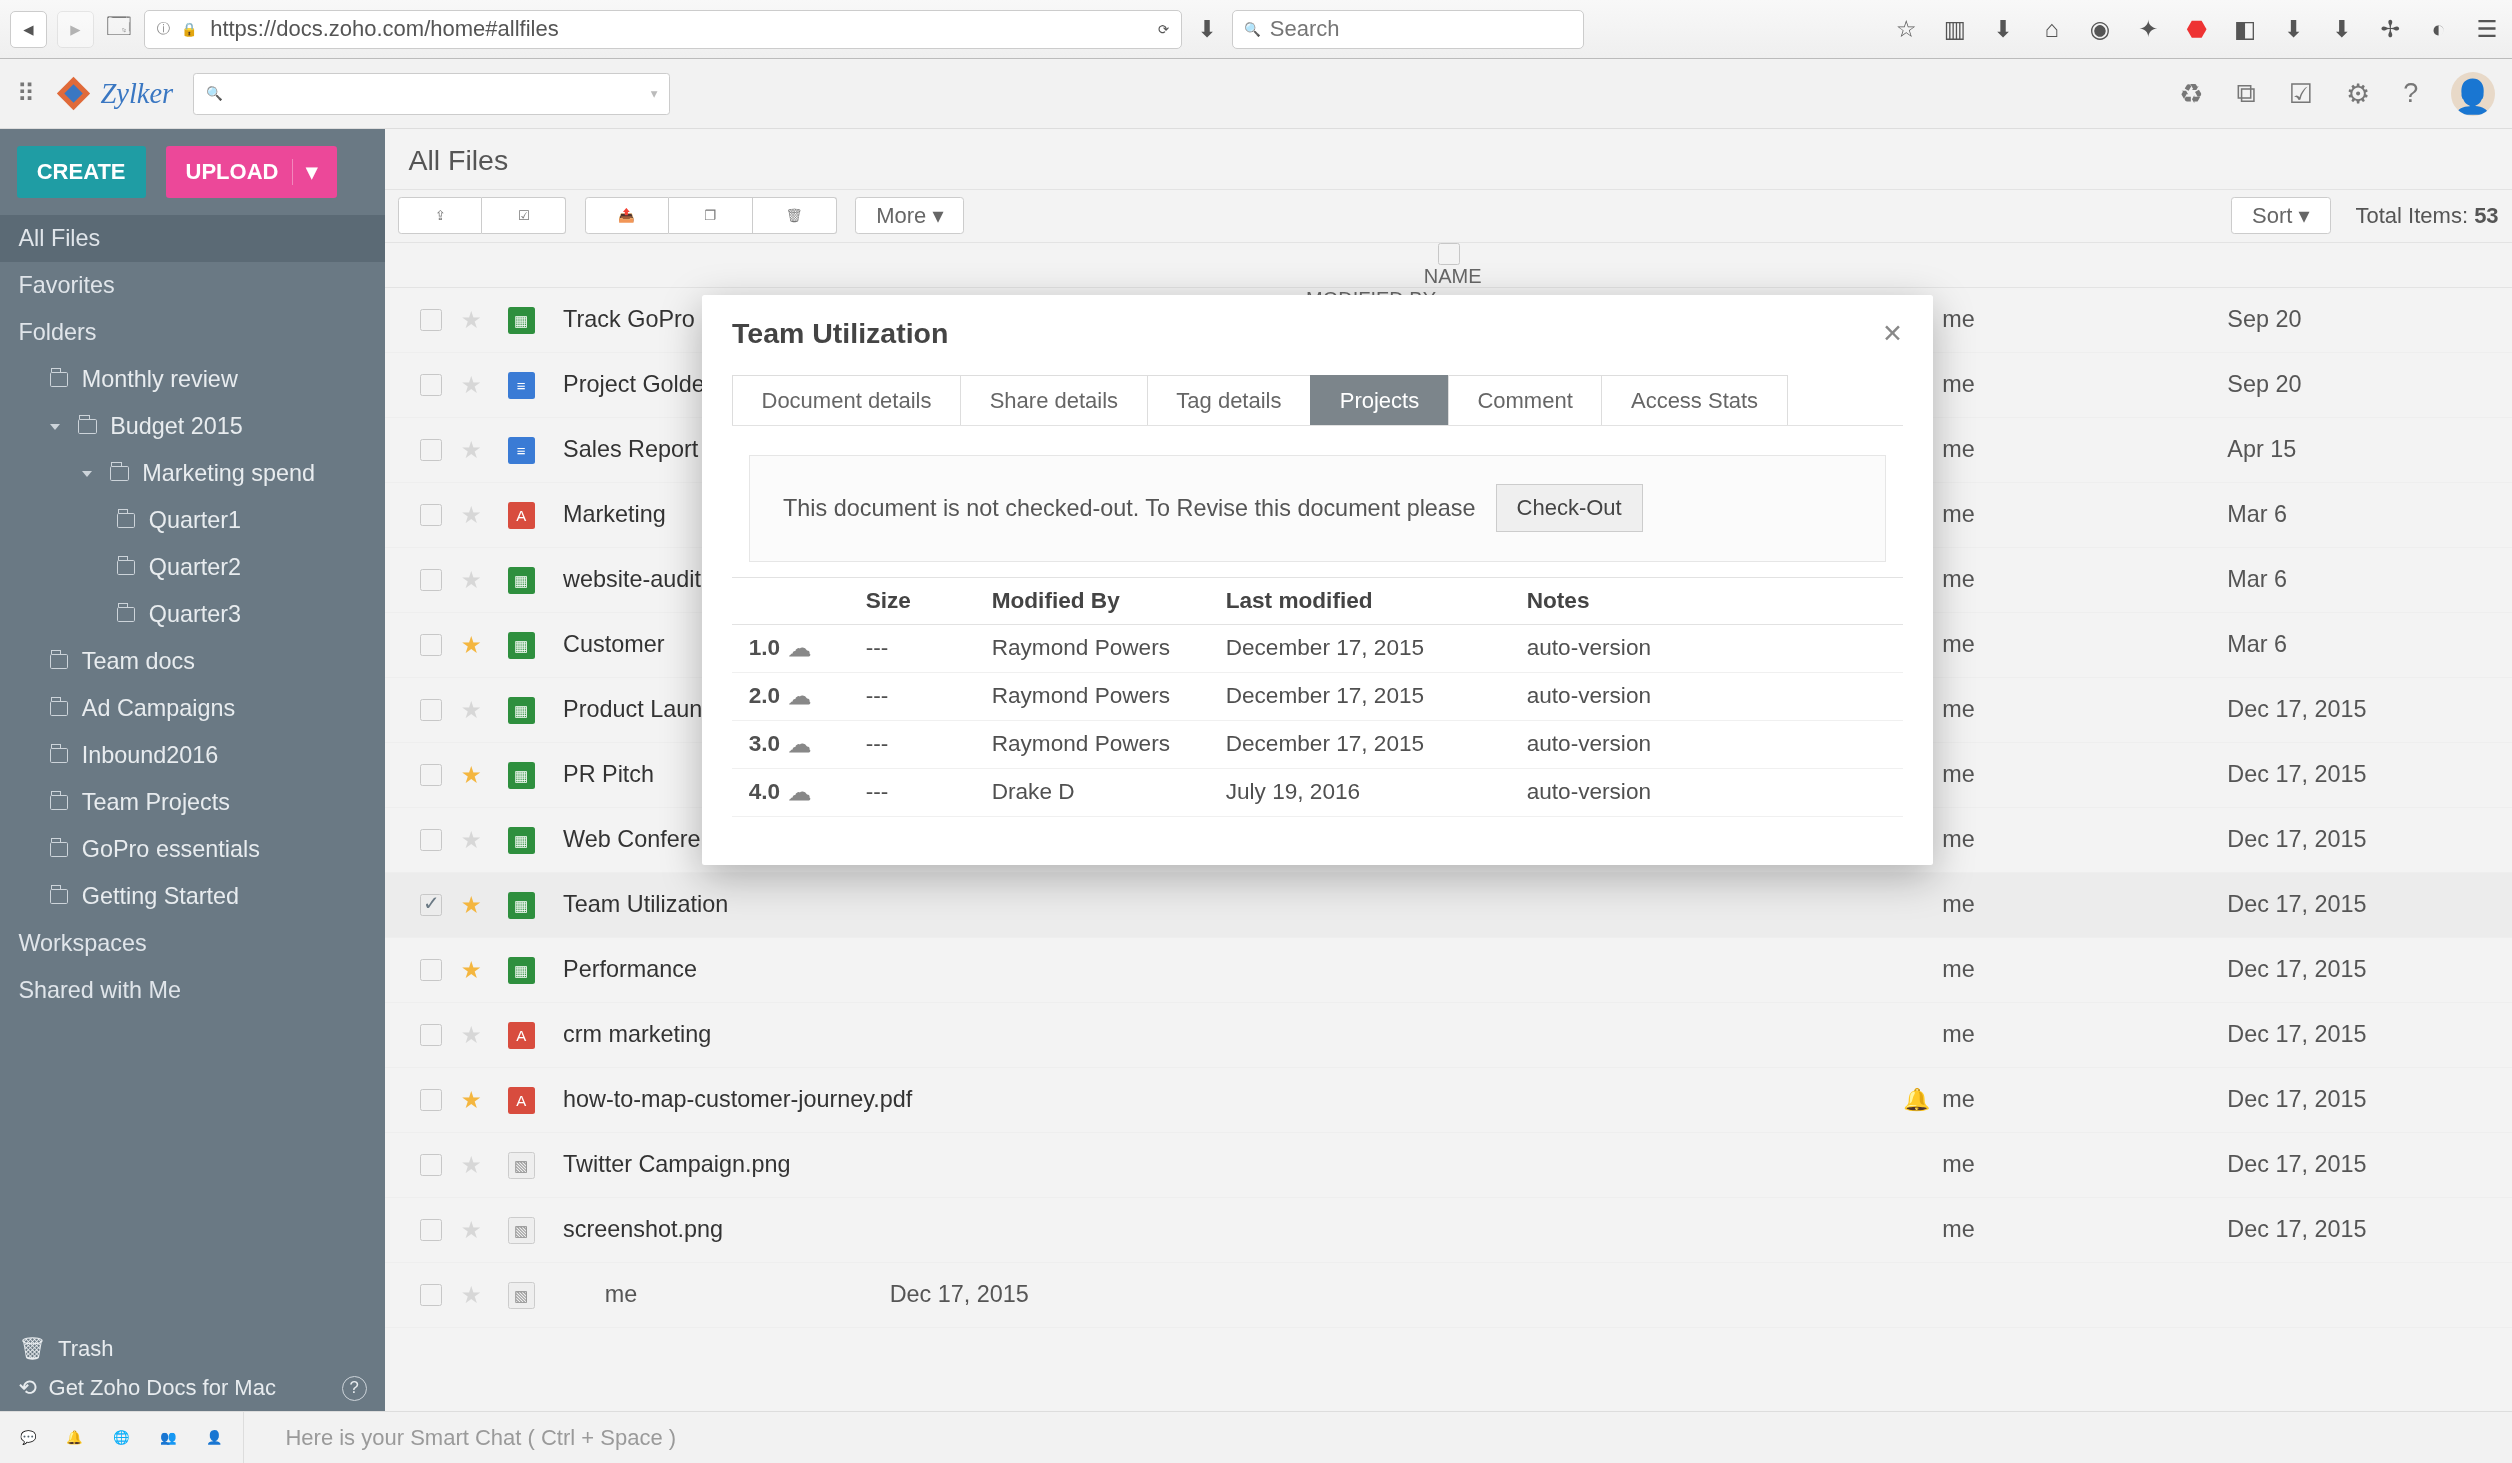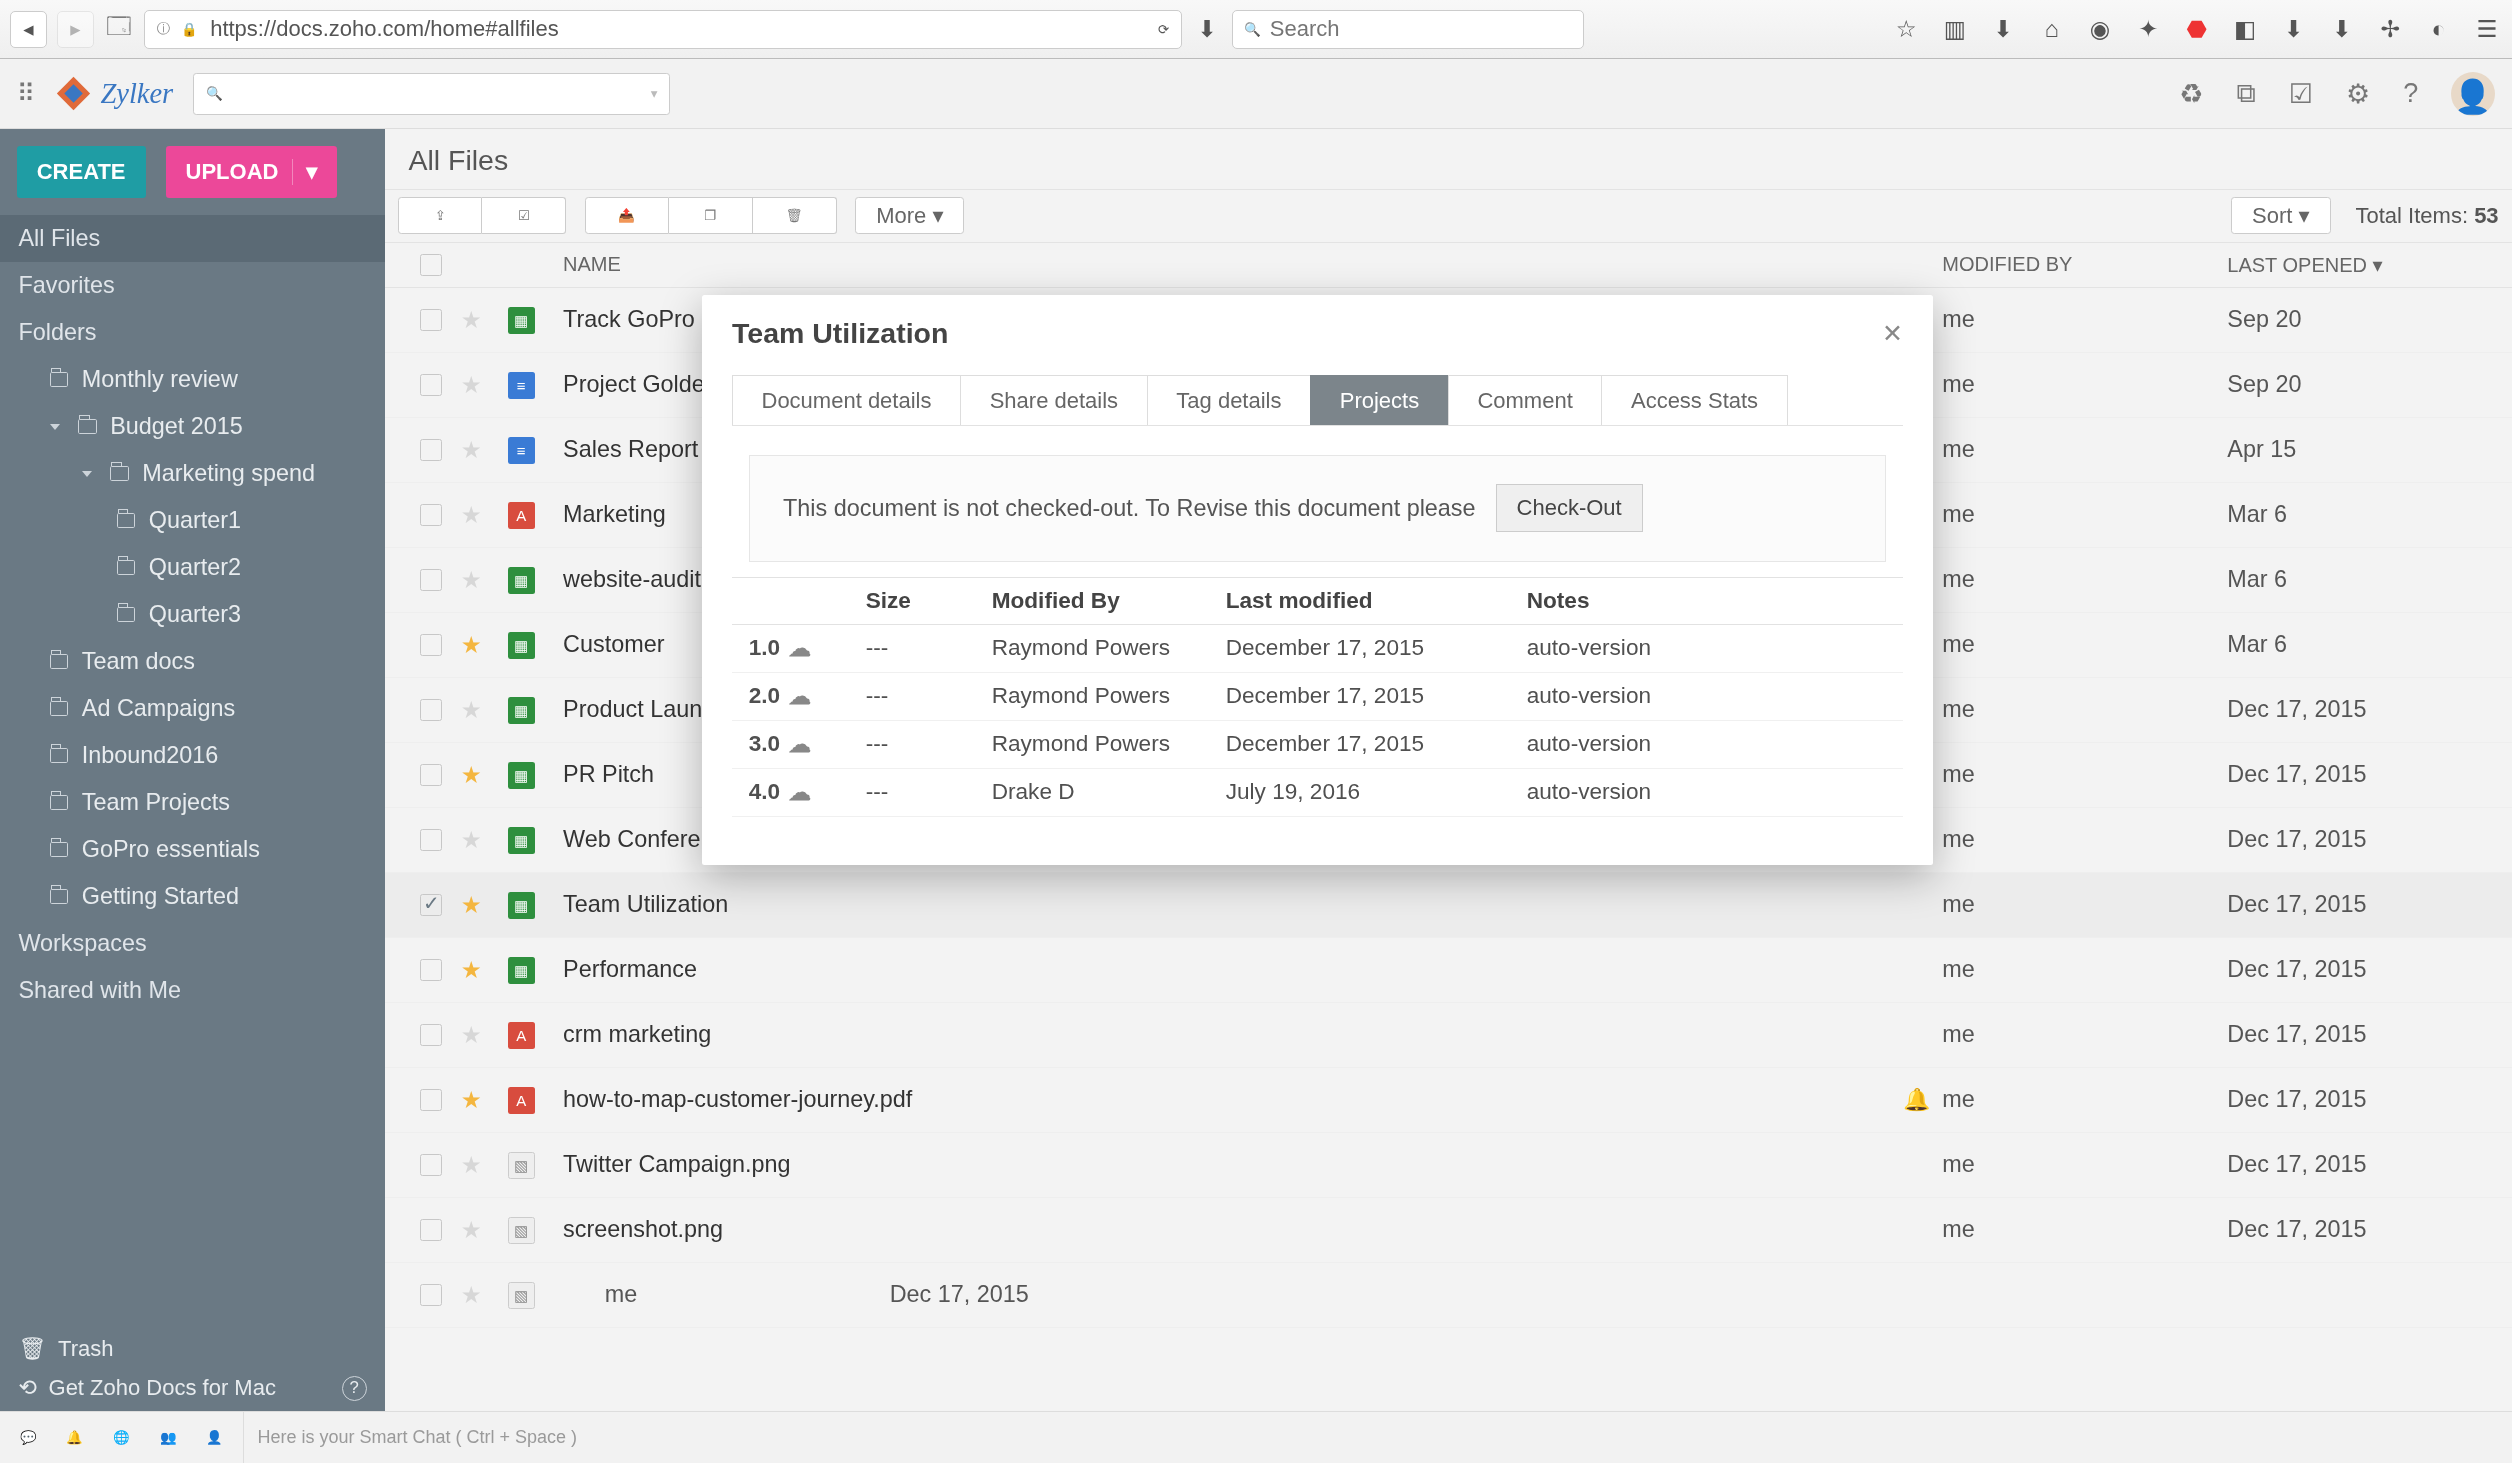--- a/index.html
+++ b/index.html
@@ -57,21 +57,21 @@
 .tbx:first-child{border-left:0.8px solid #ccc; border-radius:3.3px 0 0 3.3px;}
 .tbx:last-of-type{border-radius:0 3.3px 3.3px 0;}
 .tbx-group{display:flex; margin-right:18.4px;}
 .more-btn{height:37px; padding:0 20px; border:0.8px solid #ccc; border-radius:3.3px; background:#fff; color:#666; font-size:22px;}
 .toolbar-right{margin-left:auto; display:flex; align-items:center; gap:25px;}
 .sort-btn{height:37px; padding:0 20px; border:0.8px solid #ccc; border-radius:3.3px; background:#fff; color:#666; font-size:22px;margin-left:44px;}
 .total{font-size:22px; color:#555;}
 .total b{font-weight:700;}
 
 
-.thead{display:flex; padding:0 16.7px; height:45px; align-items:center; border-bottom:0.8px solid #e3e3e3; color:#666; font-size:20px;}
+.thead{display:flex; padding:0 16.7px; height:45px; align-items:center; border-bottom:0.8px solid #e3e3e3; color:#666; font-size:20px;flex-direction:column;}
 .col-check{width:59px; display:flex; align-items:center; justify-content:center;}
 .col-star{width:47px;}
 .col-ico{width:47px;}
 .col-name{flex:1; padding-left:8.4px;}
 .col-mod{width:285px;}
 .col-date{width:268px;}
 .trow{display:flex; padding:0 16.7px; height:65px; align-items:center; border-bottom:0.8px solid #eee; color:#555; font-size:23.4px;}
 .trow.selected{background:#ececec;}
 .checkbox{width:22px;height:22px;border:1.7px solid #c7c7c7;border-radius:2.5px; display:inline-block; position:relative;}
 .checkbox.checked::after{content:"✓"; position:absolute; top:-3.3px; left:1.7px; font-size:20px; color:#6a7984;}
@@ -105,21 +105,21 @@
 .rv-ver{width:117px; font-weight:700; display:flex; align-items:center; gap:8.4px;}
 .rv-size{width:126px;}
 .rv-by{width:234px;}
 .rv-date{width:301px;}
 .rv-notes{flex:1;}
 .cloud{color:#888;}
 
 
 .bottom-bar{position:absolute; left:0; right:0; bottom:0; height:52px; background:#f2f2f2; border-top:0.8px solid #ddd; display:flex; align-items:center;}
 .bottom-left{display:flex; gap:30px; padding:0 20px; color:#888;}
-.chat-hint{flex:1; padding:0 13px; font-size:18px; color:#9a9a9a; border-left:0.8px solid #ddd; height:100%; display:flex; align-items:center;}
+.chat-hint{flex:1; padding:0 41px; font-size:22px; color:#9a9a9a; border-left:0.8px solid #ddd; height:100%; display:flex; align-items:center;}
 </style>
 </head>
 <body>
 
 <div class="browser-chrome">
   <div class="nav-btn">◀</div>
   <div class="nav-btn disabled">▶</div>
   <div class="tool-icon">🗔</div>
   <div class="url-bar">
     <span style="color:#888">ⓘ</span>

